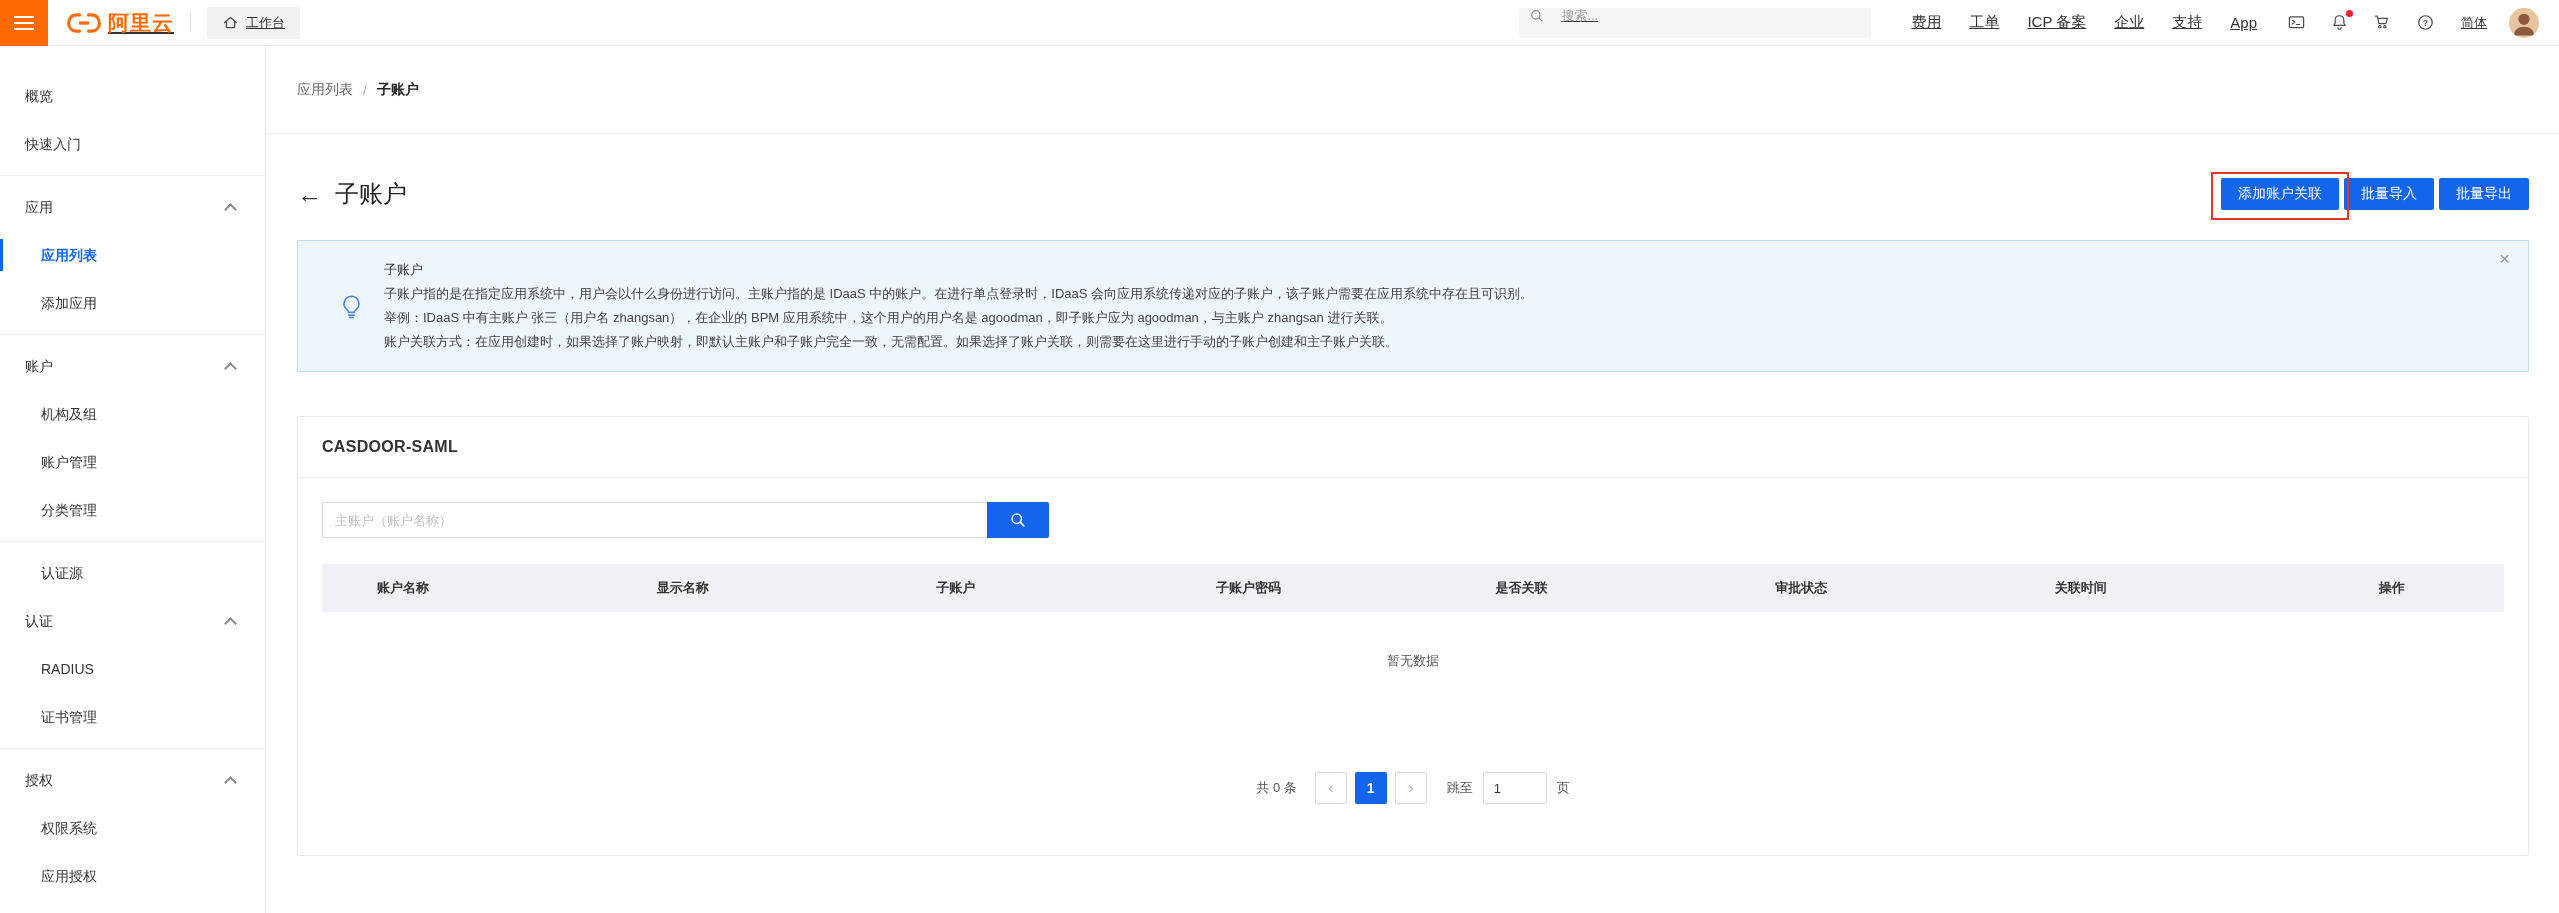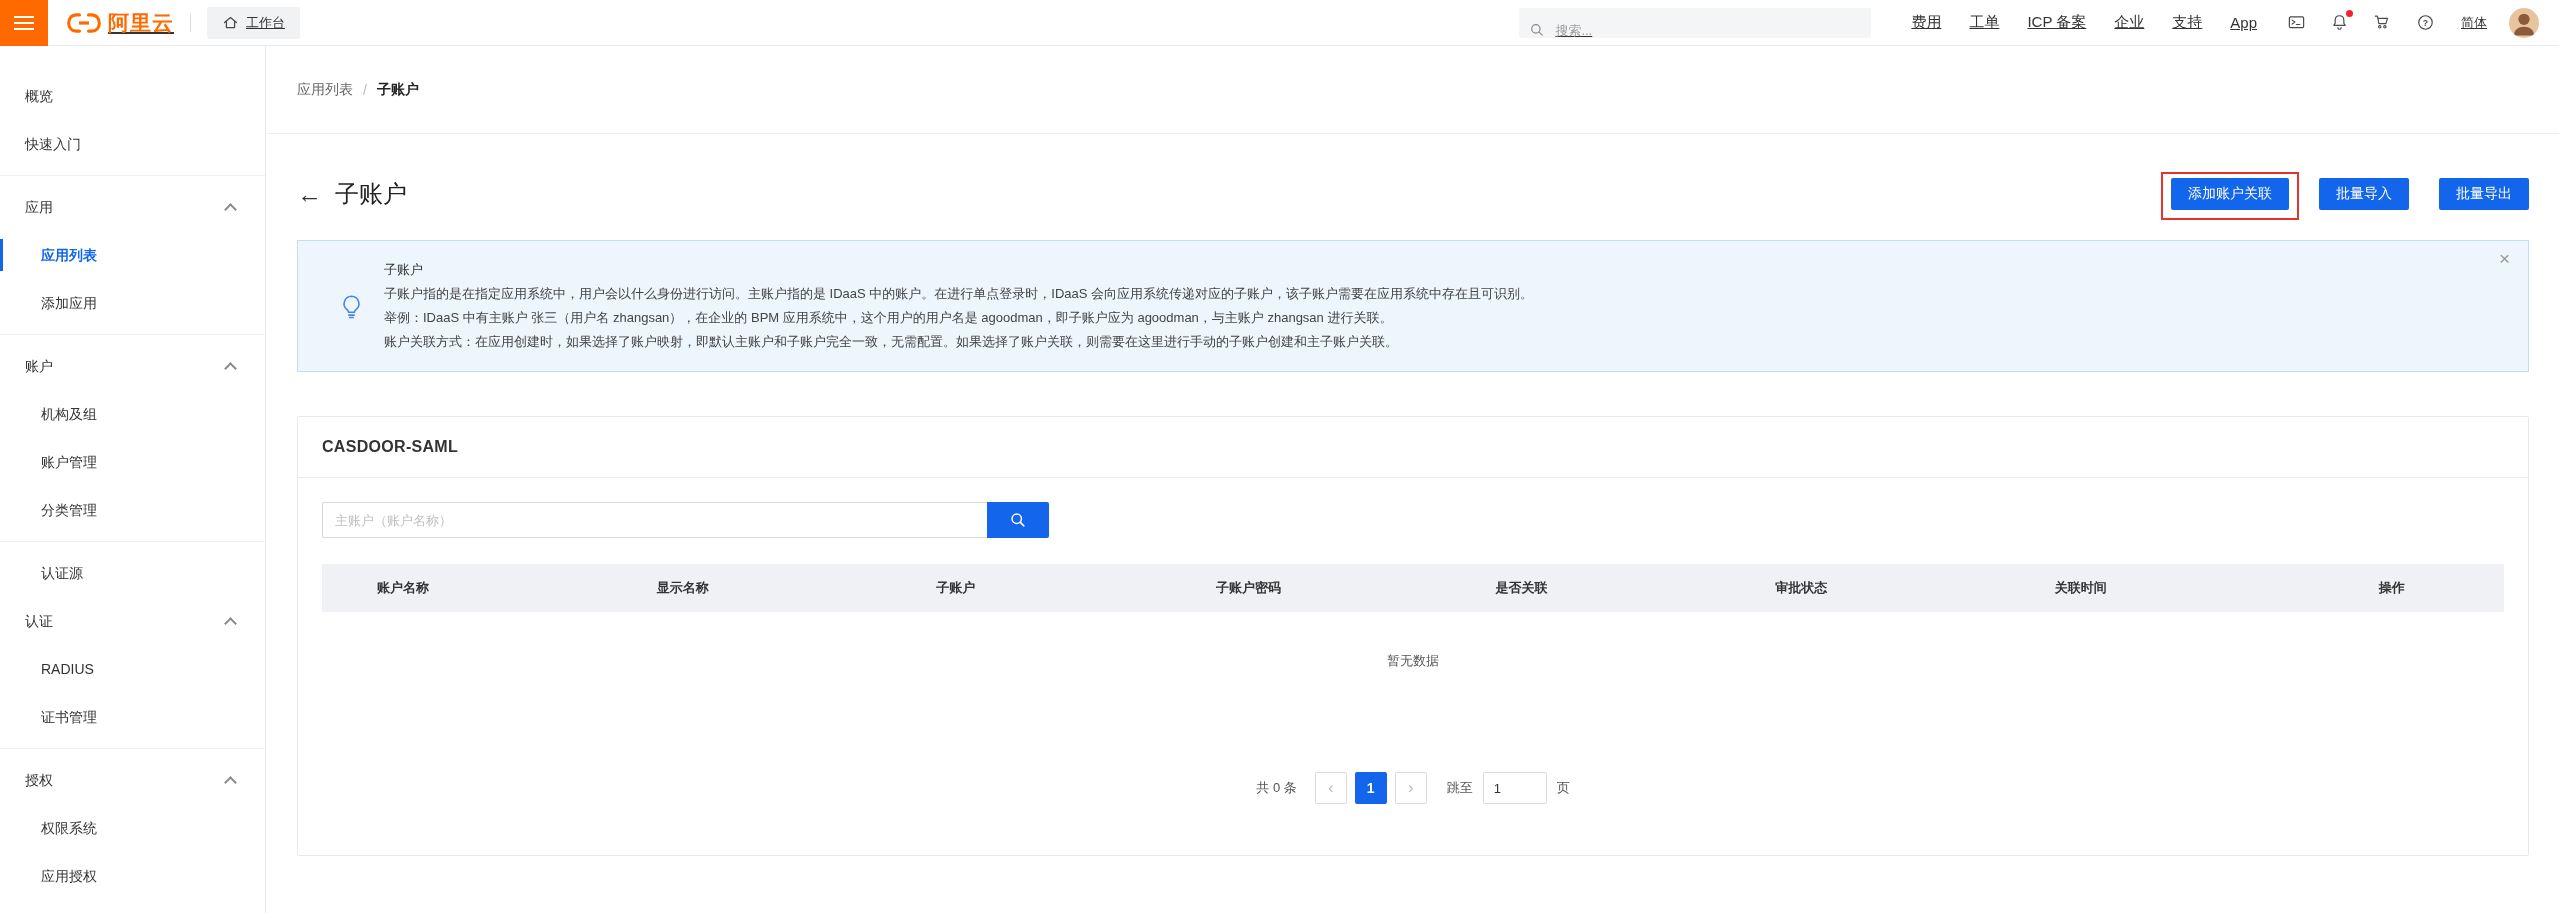--- a/index.html
+++ b/index.html
@@ -13,22 +13,22 @@
   .topbar { position:absolute; top:0; left:0; right:0; height:46px; background:#fff;
     border-bottom:1px solid #ebebeb; display:flex; align-items:center; z-index:20;text-decoration:underline; }
   .hamburger { width:48px; height:46px; background:#FF6A00; display:flex; flex-direction:column;
     justify-content:center; align-items:center; gap:4px; cursor:pointer; flex:0 0 48px; }
   .hamburger i { display:block; width:20px; height:2px; background:#fff; }
   .logo { display:flex; align-items:center; margin-left:18px; gap:6px; cursor:pointer; }
   .logo-text { color:#FF6A00; font-size:21px; font-weight:bold; letter-spacing:1px; }
   .vdiv { width:1px; height:18px; background:#ddd; margin:0 16px; }
   .workbench { display:flex; align-items:center; gap:7px; background:#F1F2F4; padding:7px 15px;
     border-radius:2px; font-size:13px; color:#333; cursor:pointer; }
-  .top-search { margin-left:auto; display:flex; align-items:flex-end; background:#F4F5F7;
-    border-radius:2px; width:352px; height:30px; padding:0 10px; gap:10px; }
+  .top-search { margin-left:auto; display:flex; align-items:flex-start; background:#F4F5F7;
+    border-radius:2px; width:352px; height:30px; padding:0 10px; gap:16px; }
   .top-search input { border:none; outline:none; background:transparent; font-size:13px; width:100%; color:#333; }
   .top-search input::placeholder { color:#9a9a9a; }
   .top-nav { display:flex; align-items:center; margin-left:26px; }
   .nav-item { font-size:15px; color:#333; margin:0 14px; cursor:pointer; white-space:nowrap; }
   .top-icons { display:flex; align-items:center; margin-left:4px; }
   .icon-btn { position:relative; margin:0 12px; display:flex; cursor:pointer; }
   .badge-dot { position:absolute; top:-3px; right:-4px; width:7px; height:7px; background:#F5222D; border-radius:50%; }
   .lang { font-size:13px; margin:0 14px; cursor:pointer; }
   .avatar { width:30px; height:30px; border-radius:50%; margin:0 20px 0 8px; background:#E8C49E;
     overflow:hidden; cursor:pointer; display:flex; align-items:flex-end; justify-content:center; }
@@ -51,21 +51,21 @@
   .breadcrumb { height:88px; display:flex; align-items:center; padding-left:30px;
     border-bottom:1px solid #ececec; font-size:14px; gap:10px; }
   .crumb-link { color:#666; cursor:pointer; }
   .crumb-sep { color:#bbb; }
   .crumb-current { color:#222; font-weight:bold; }
 
   .title-row { display:flex; align-items:center; justify-content:space-between; margin:44px 30px 0; }
   .page-title { display:flex; align-items:center; gap:13px; font-size:24px; color:#222; }
   .back-arrow { font-size:25px; color:#333; cursor:pointer; line-height:1; }
   .actions { display:flex; align-items:center; }
-  .actions > * { margin-left:30px; }
+  .actions > * { margin-left:5px; }
   .btn { height:32px; padding:0 17px; background:#1366EC; color:#fff; border:none; font-size:14px;
     border-radius:2px; cursor:pointer; font-family:inherit; white-space:nowrap; }
   .btn-wrap { position:relative; display:inline-block; }
   .red-box { position:absolute; left:-10px; right:-10px; top:-6px; bottom:-10px;
     border:2px solid #E5342B; pointer-events:none; }
 
   .banner { margin:30px 30px 0; background:#EDF5FD; border:1px solid #C4DCF5; display:flex;
     padding:17px 20px; position:relative; }
   .banner-icon { flex:0 0 66px; display:flex; align-items:center; justify-content:center; }
   .banner-text { font-size:13px; color:#444; line-height:24px; }

